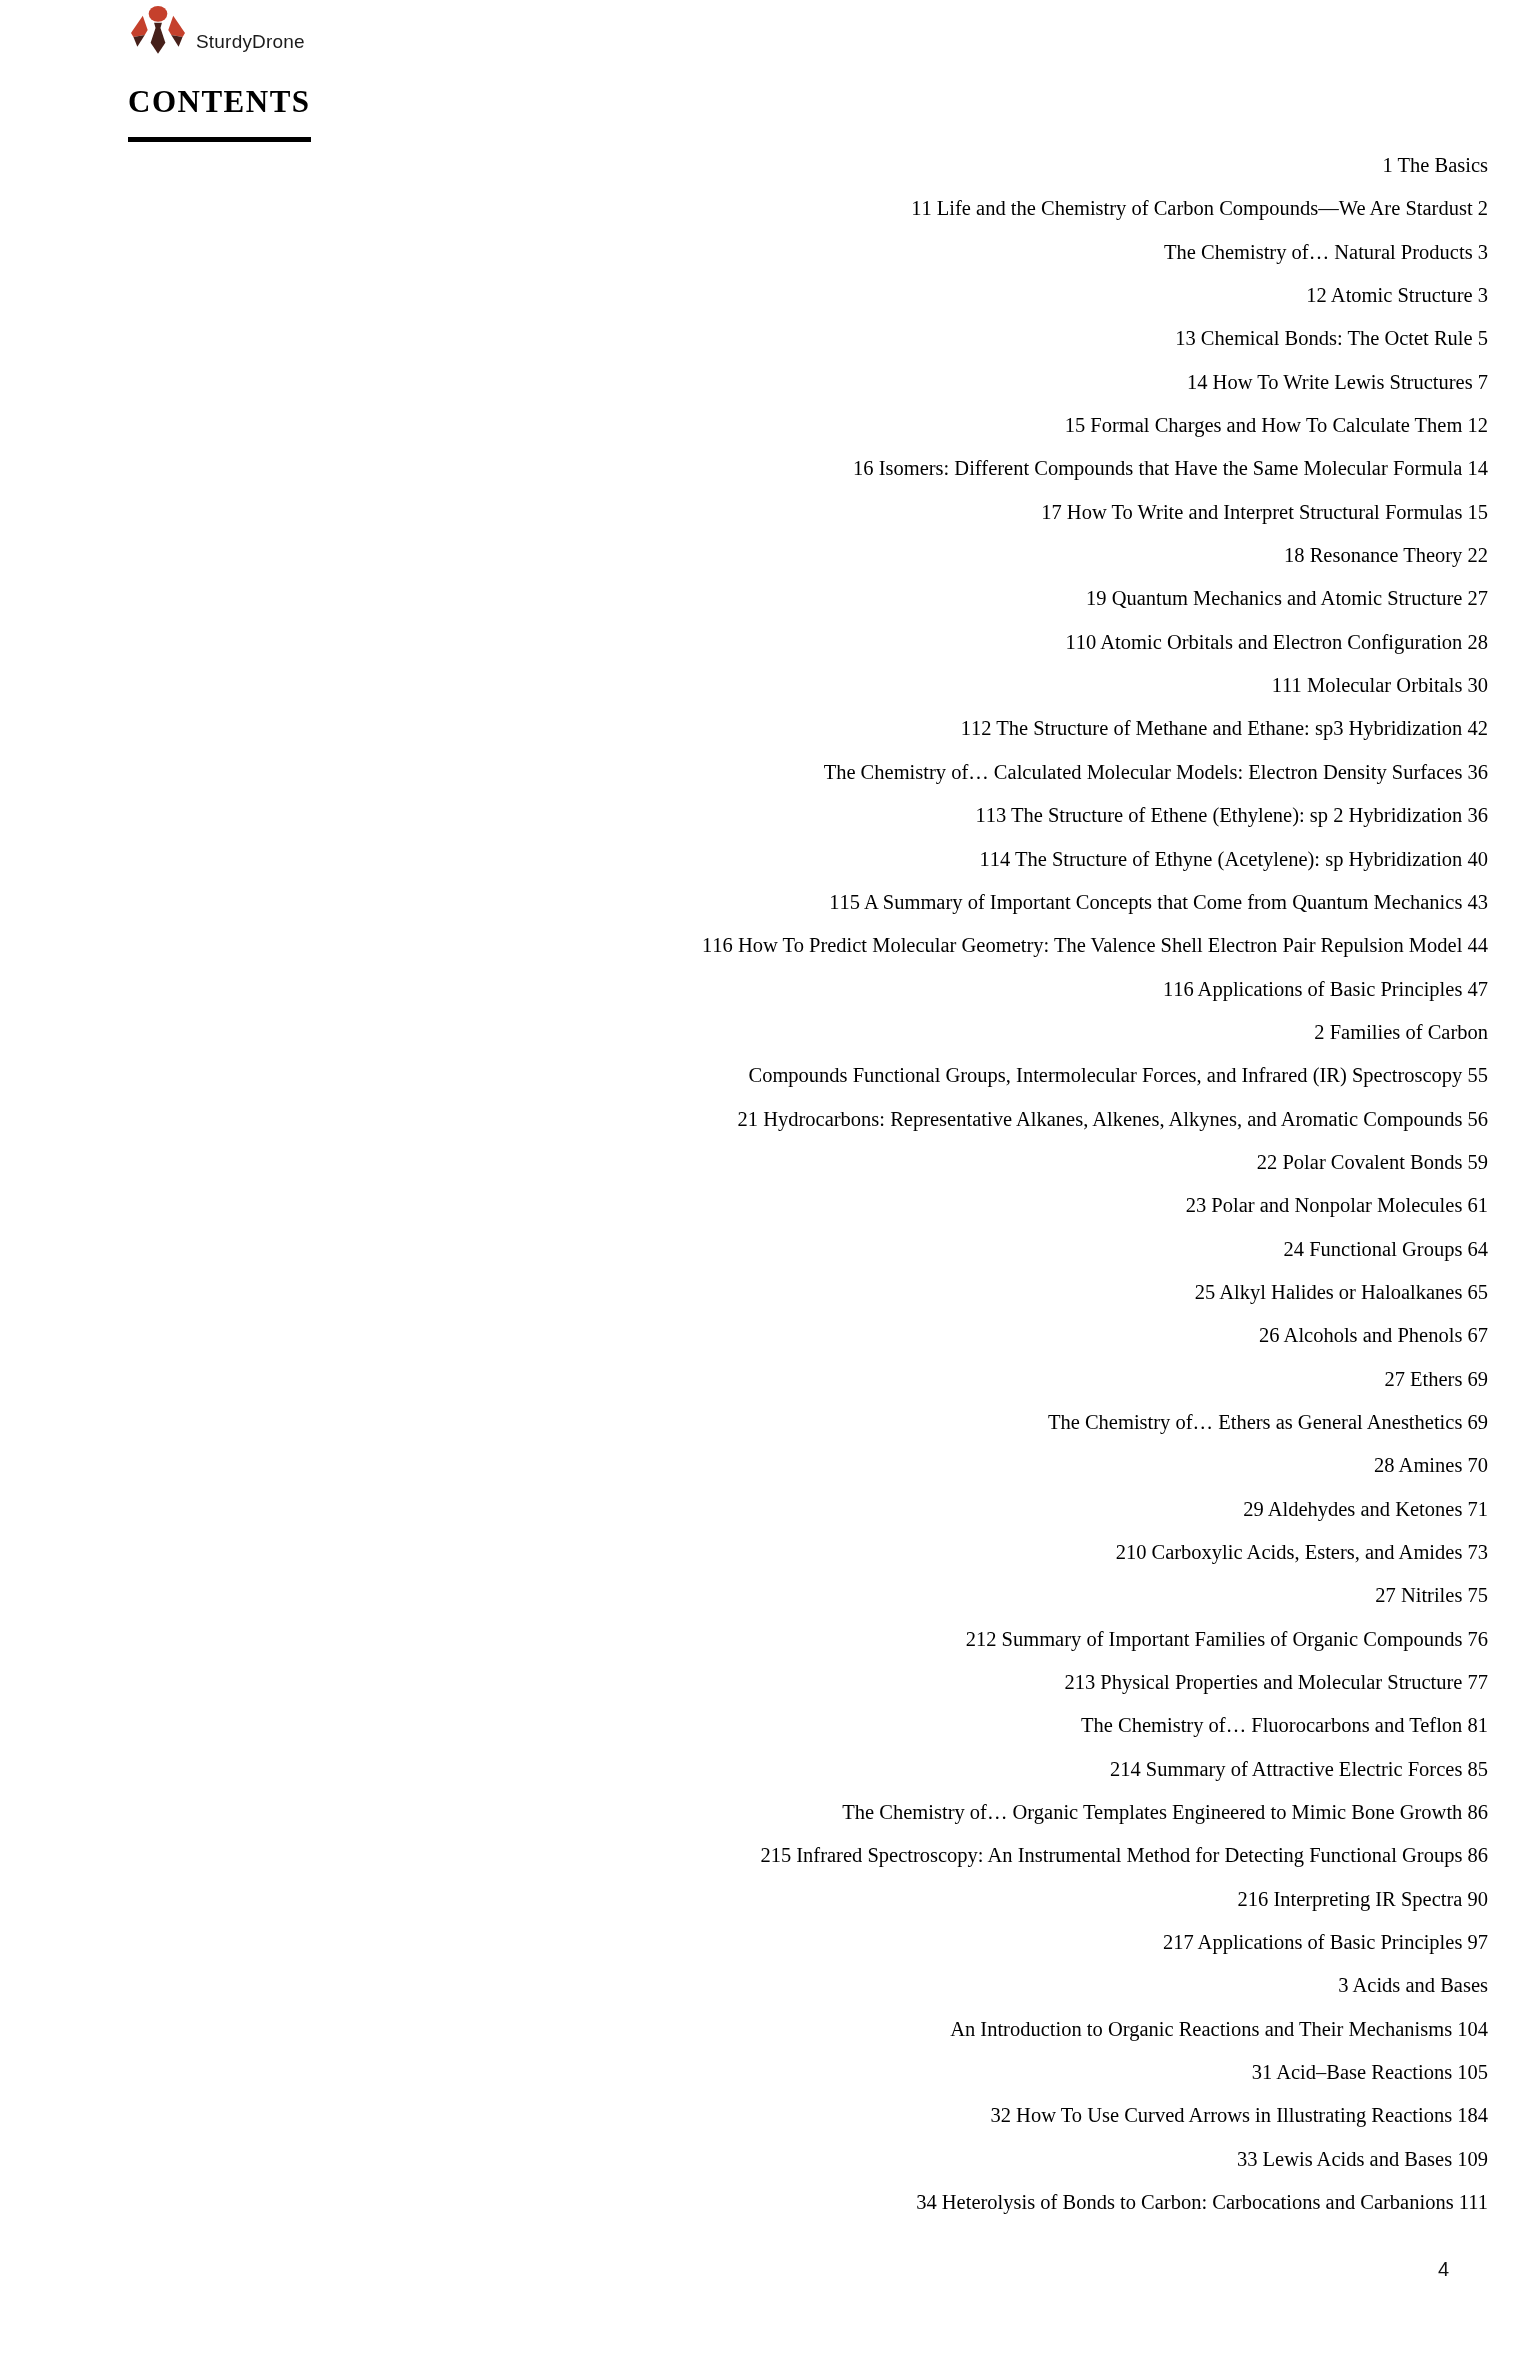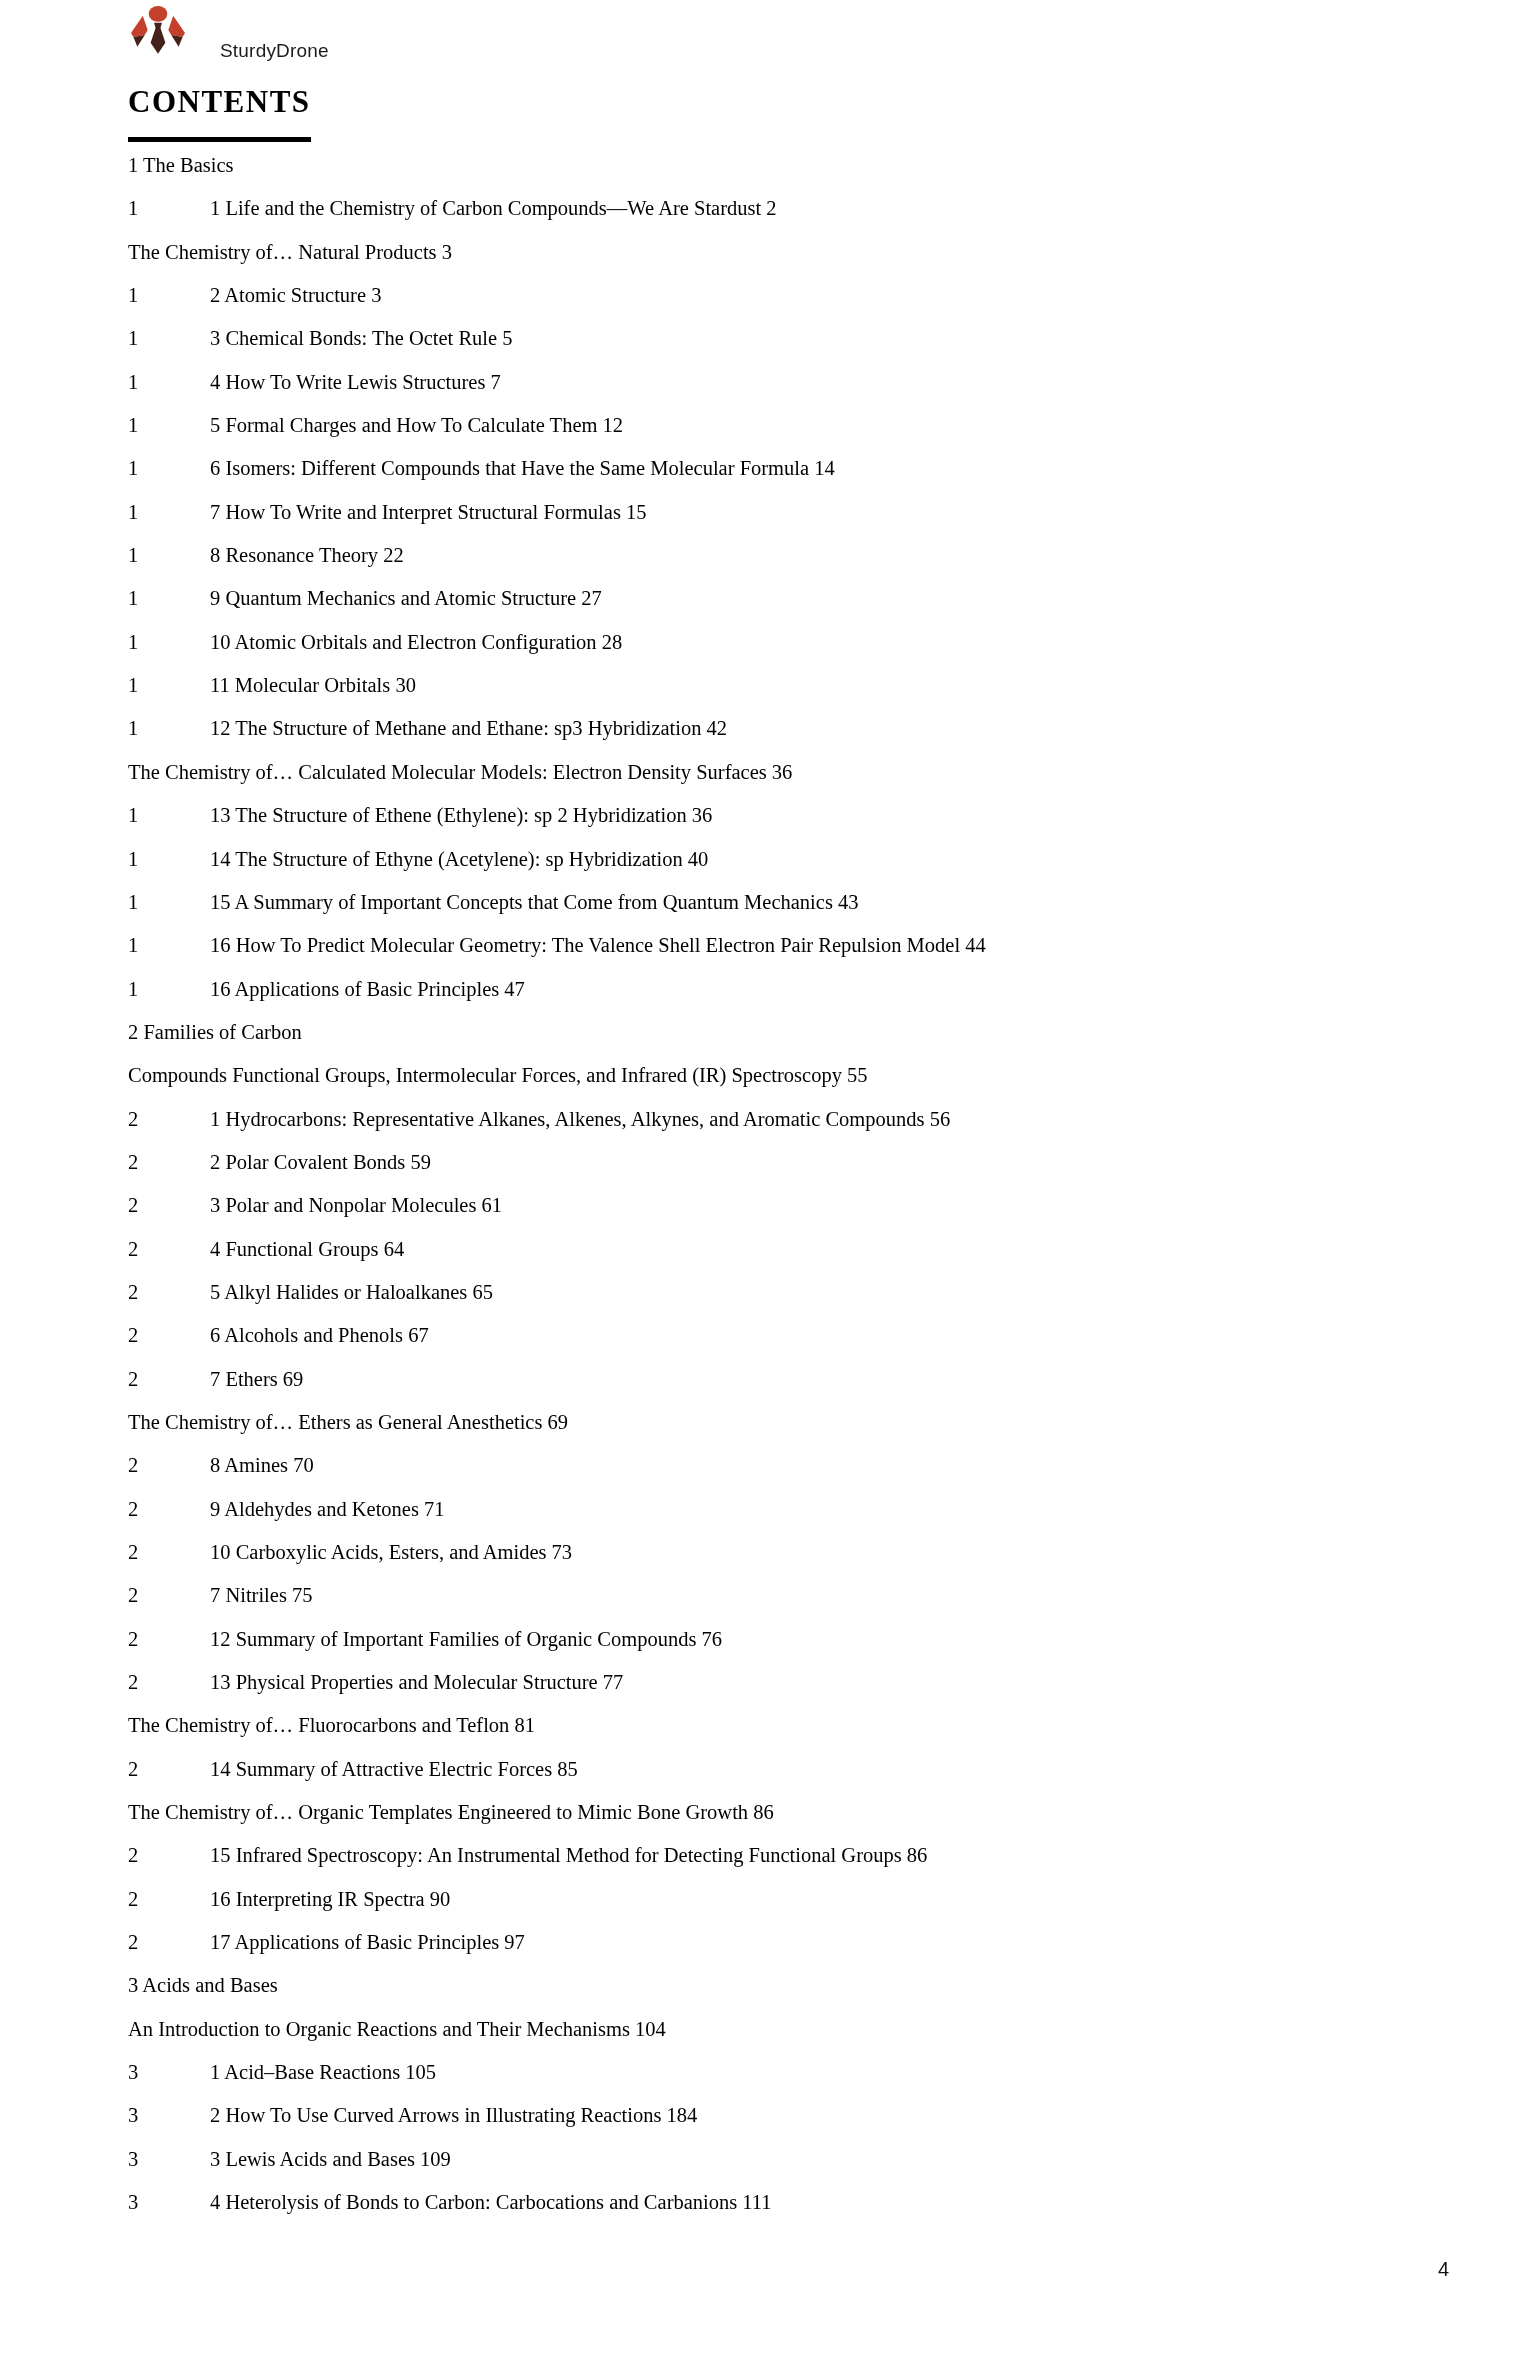--- a/index.html
+++ b/index.html
@@ -16,22 +16,21 @@
     font-family: "Liberation Serif", serif;
     color: #000000;
   }
 
   
   .brand {
     position: absolute;
     left: 130px;
     top: 4px;
     display: flex;
-    align-items: flex-end;
-    gap: 24px;
+    align-items: center;
   }
   .brand svg {
     display: block;
     width: 56px;
     height: 58px;
   }
   .brand-name {
     margin-left: 10px;
     margin-top: 18px;
     font-family: "Liberation Sans", sans-serif;
@@ -55,20 +54,21 @@
     padding-bottom: 17px;
     display: inline-block;
   }
 
   
   .toc {
     position: absolute;
     left: 128px;
     top: 144px;
     width: 1360px;
+    text-align: right;
   }
   .toc-row {
     height: 43.35px;
     line-height: 43.35px;
     font-size: 20.5px;
     white-space: nowrap;
   }
   .toc-chapter {
     display: inline-block;
     width: 82px;

